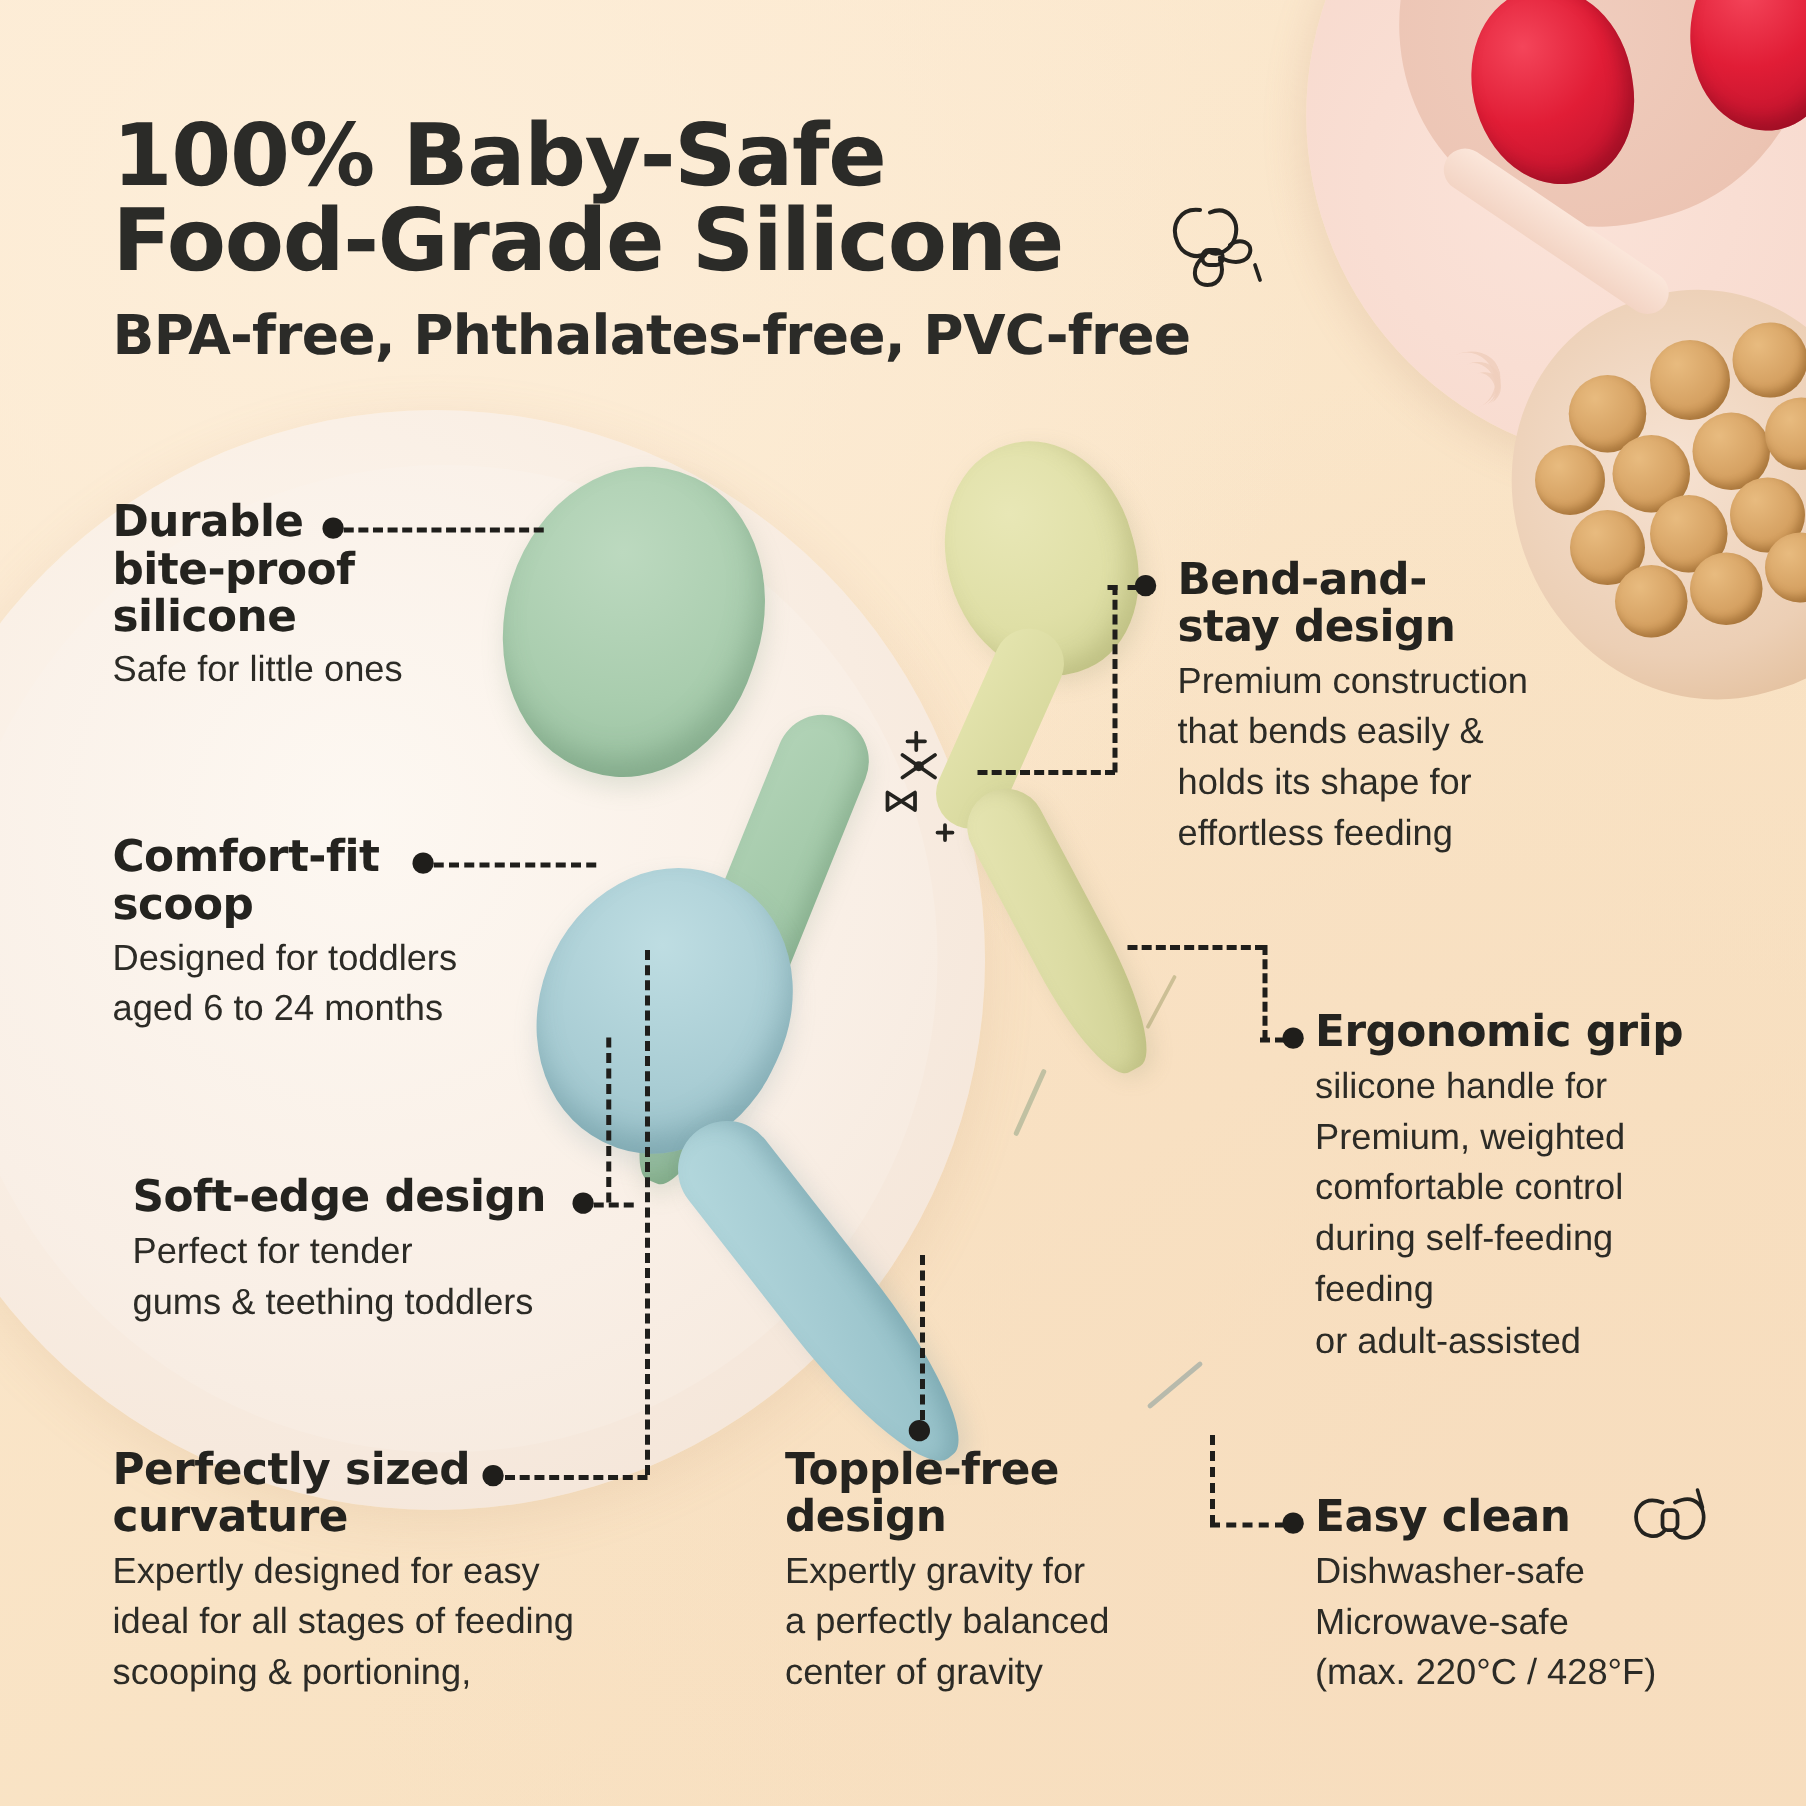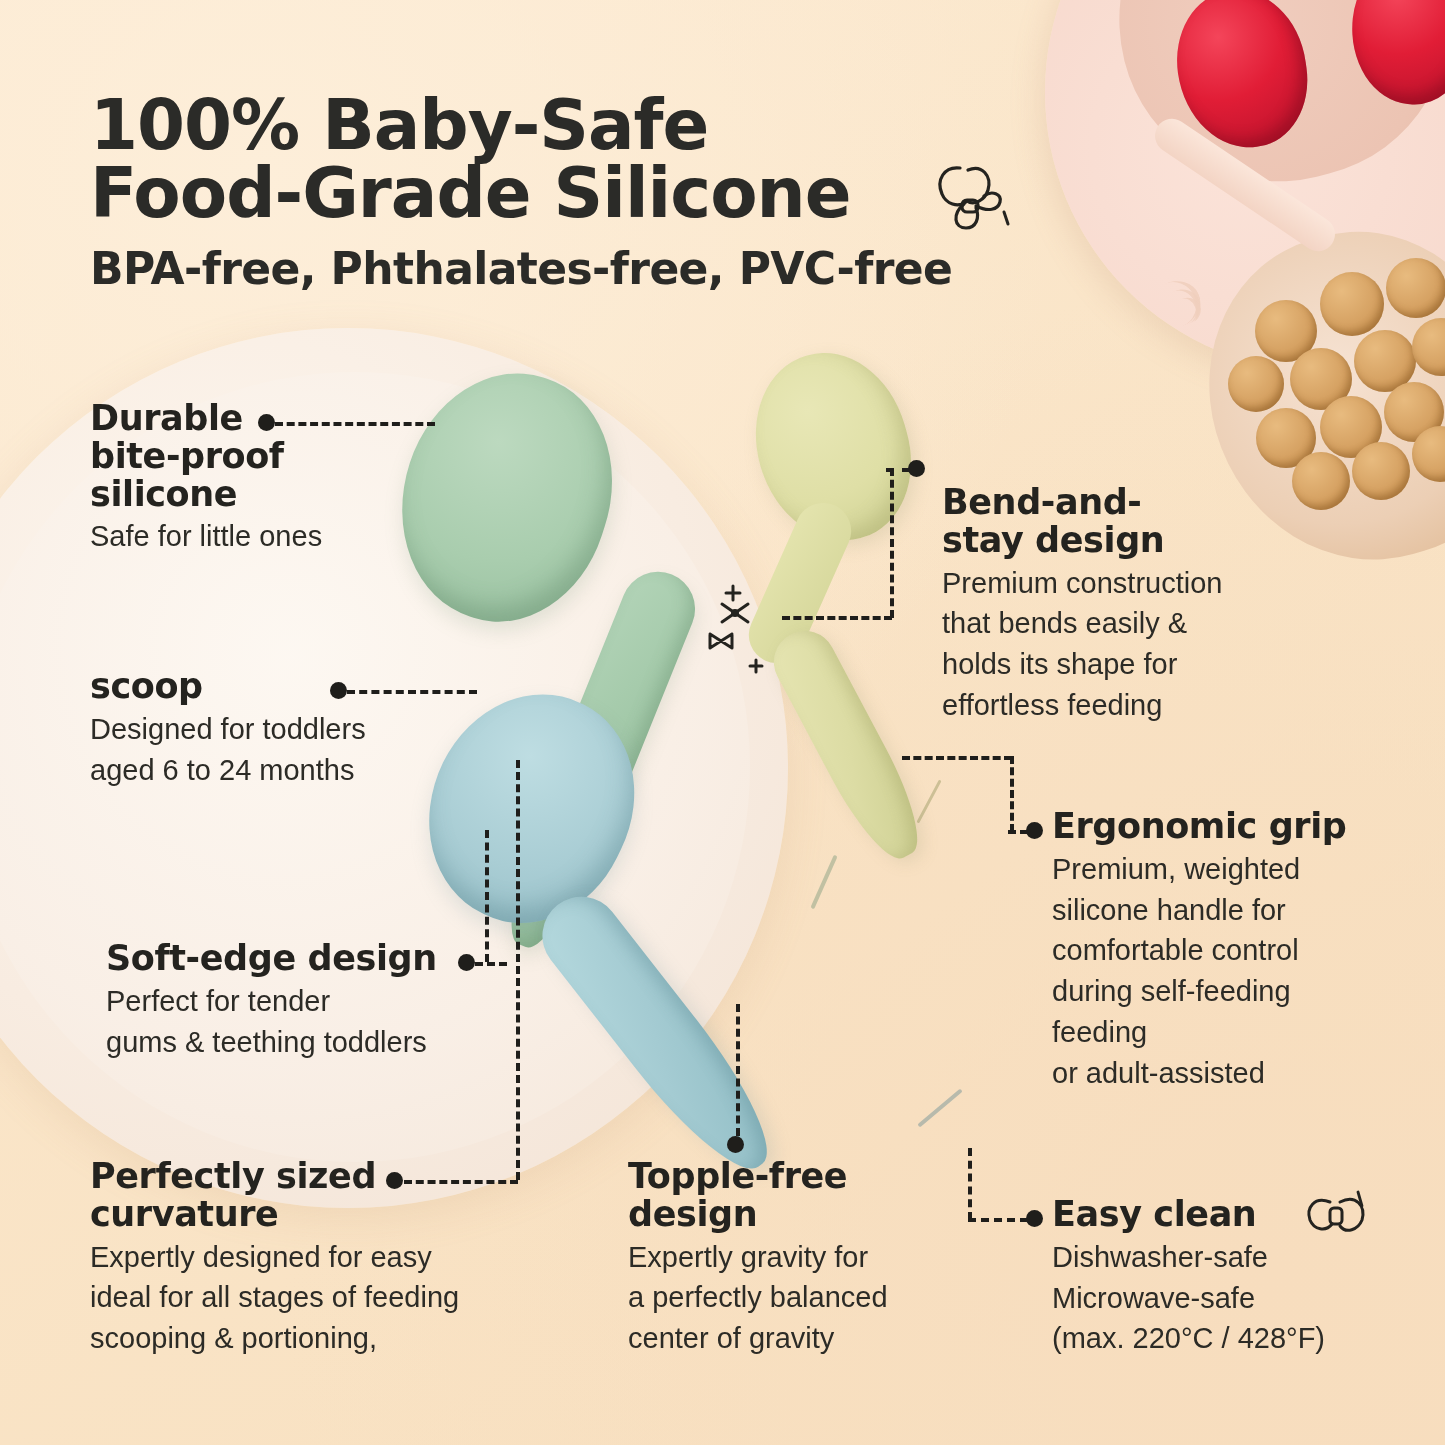--- a/index.html
+++ b/index.html
@@ -224,20 +224,21 @@
   <div class="callout" style="left:90px;top:400px;width:330px;">
     <div class="c-title">Durable</div>
     <div class="c-title">bite-proof</div>
     <div class="c-title">silicone</div>
     <div class="c-body">Safe for little ones</div>
   </div>
   <div class="dot" style="left:258px;top:414px;"></div>
   <div class="dash-h" style="left:275px;top:422px;width:160px;"></div>
 
   <div class="callout" style="left:90px;top:668px;width:360px;">
+    <div class="c-title">Comfort-fit</div>
     <div class="c-title">scoop</div>
     <div class="c-body">Designed for toddlers</div>
     <div class="c-body">aged 6 to 24 months</div>
   </div>
   <div class="dot" style="left:330px;top:682px;"></div>
   <div class="dash-h" style="left:347px;top:690px;width:130px;"></div>
   <div class="dash-v" style="left:516px;top:760px;height:420px;"></div>
   <div class="dash-h" style="left:404px;top:1180px;width:114px;"></div>
 
   <div class="callout" style="left:106px;top:940px;width:420px;">
@@ -261,37 +262,37 @@
   <div class="callout" style="left:628px;top:1158px;width:340px;">
     <div class="c-title">Topple-free</div>
     <div class="c-title">design</div>
     <div class="c-body">Expertly gravity for</div>
     <div class="c-body">a perfectly balanced</div>
     <div class="c-body">center of gravity</div>
   </div>
   <div class="dot" style="left:727px;top:1136px;"></div>
   <div class="dash-v" style="left:736px;top:1004px;height:132px;"></div>
 
-  <div class="callout" style="left:942px;top:446px;width:330px;margin-top:38px;">
+  <div class="callout" style="left:942px;top:446px;width:330px;">
     <div class="c-title">Bend-and-</div>
     <div class="c-title">stay design</div>
     <div class="c-body">Premium construction</div>
     <div class="c-body">that bends easily &amp;</div>
     <div class="c-body">holds its shape for</div>
     <div class="c-body">effortless feeding</div>
   </div>
   <div class="dot" style="left:908px;top:460px;"></div>
   <div class="dash-h" style="left:886px;top:468px;width:24px;"></div>
   <div class="dash-v" style="left:890px;top:468px;height:150px;"></div>
   <div class="dash-h" style="left:782px;top:616px;width:110px;"></div>
 
   <div class="callout" style="left:1052px;top:808px;width:330px;">
     <div class="c-title">Ergonomic grip</div>
+    <div class="c-body">silicone handle for</div>
     <div class="c-body">Premium, weighted</div>
-    <div class="c-body">silicone handle for</div>
     <div class="c-body">comfortable control</div>
     <div class="c-body">during self-feeding</div>
     <div class="c-body">feeding</div>
     <div class="c-body">or adult-assisted</div>
   </div>
   <div class="dot" style="left:1026px;top:822px;"></div>
   <div class="dash-h" style="left:1008px;top:830px;width:20px;"></div>
   <div class="dash-v" style="left:1010px;top:756px;height:76px;"></div>
   <div class="dash-h" style="left:902px;top:756px;width:110px;"></div>
 

